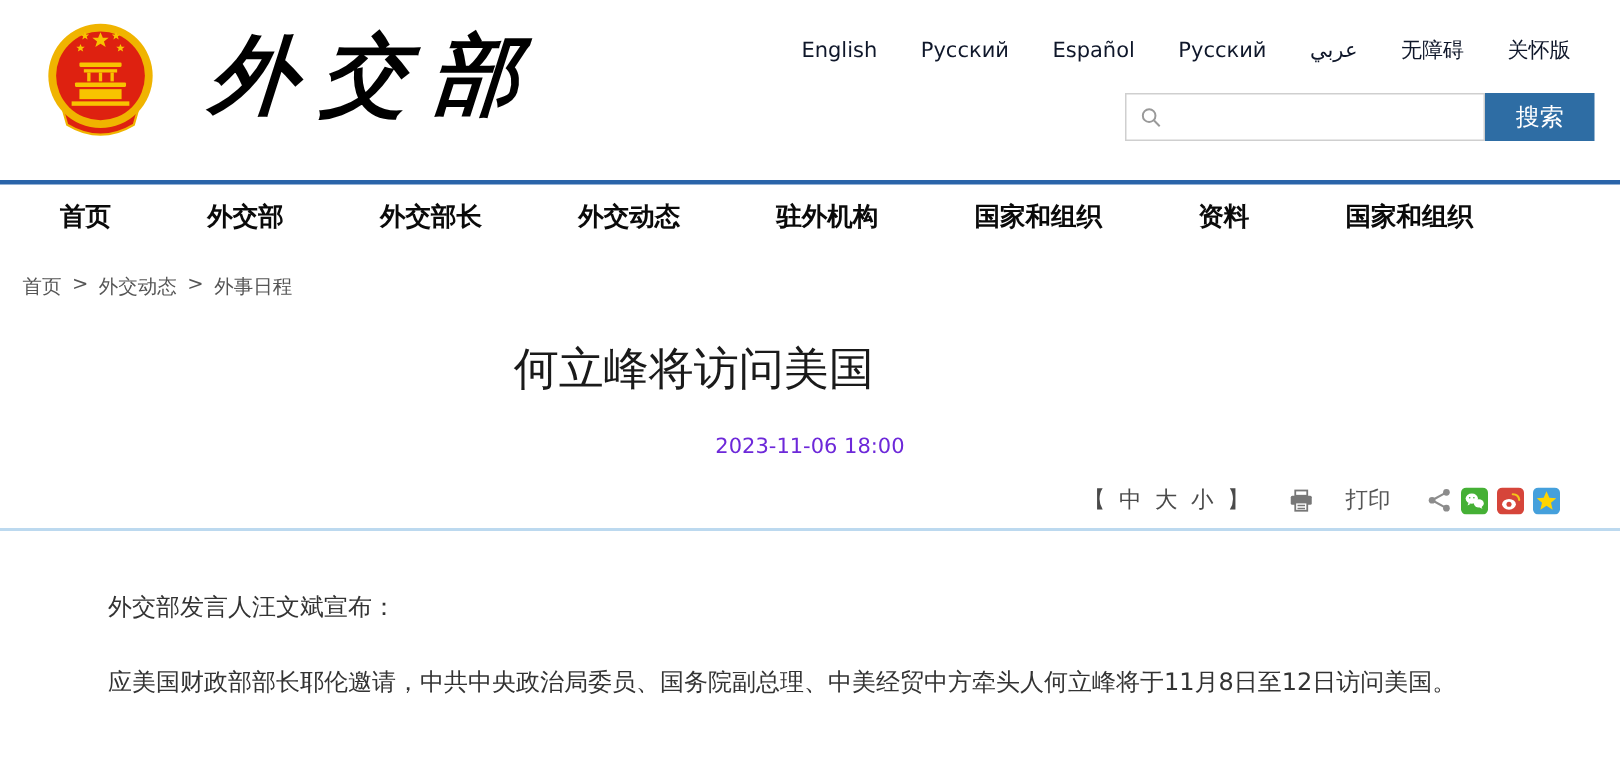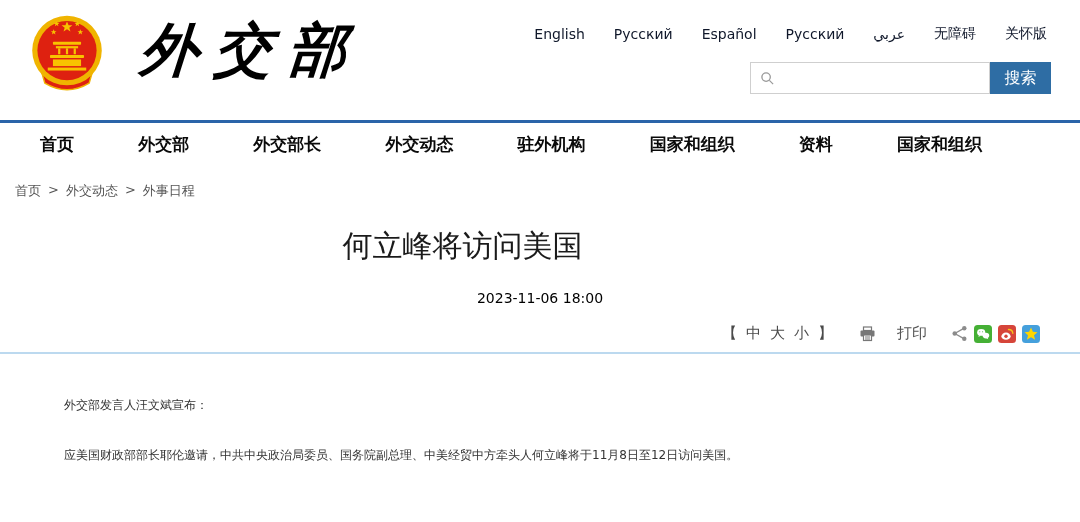--- a/index.html
+++ b/index.html
@@ -8,47 +8,47 @@
   .page { position:relative; width:1080px; height:522px; background:#fff; overflow:hidden; margin:0 auto; }
 
   
   .emblem { position:absolute; left:30px; top:11px; width:74px; height:88px; }
   .calligraphy { position:absolute; left:140px; top:12px; font-size:58px; font-weight:900; font-style:italic; letter-spacing:16px; color:#000; transform:skewX(-4deg); white-space:nowrap; }
   .lang-row { position:absolute; top:25px; right:33px; display:flex; align-items:center; gap:29px; font-size:14px; color:#333; }
   .lang-row a { color:#0f172a; text-decoration:none; cursor:pointer; }
   .search-row { position:absolute; top:62px; left:750px; display:flex; }
   .search-box { width:240px; height:32px; border:1px solid #cfcfcf; background:#fff; display:flex; align-items:center; padding-left:9px; }
   .search-box input { border:none; outline:none; flex:1; height:28px; font-size:14px; background:transparent; }
-  .search-btn { width:61px; height:32px; background:#2e6da4; color:#fff; border:none; font-size:16px; cursor:pointer; }
+  .search-btn { width:73px; height:32px; background:#2e6da4; color:#fff; border:none; font-size:16px; cursor:pointer; }
 
   .header-line { position:absolute; top:120px; left:0; width:1080px; height:3px; background:#2a64a9; }
 
   
   .nav { position:absolute; top:123px; left:0; width:1080px; height:42px; display:flex; align-items:center; justify-content:space-between; padding:0 98px 0 40px; }
   .nav a { font-size:17px; font-weight:bold; color:#0a0a0a; text-decoration:none; cursor:pointer; white-space:nowrap; }
 
   
   .breadcrumb { position:absolute; top:182px; left:15px; display:flex; gap:7px; font-size:13px; color:#555; }
   .breadcrumb a { color:#555; text-decoration:none; cursor:pointer; }
   .breadcrumb .sep { color:#555; }
 
   
   .title { position:absolute; top:226px; left:0; width:925px; text-align:center; font-size:30px; font-weight:500; color:#1a1a1a; }
-  .date { position:absolute; top:290px; left:0; width:1080px; text-align:center; font-size:14px; color:#000000; }
+  .date { position:absolute; top:290px; left:0; width:1080px; text-align:center; font-size:14px; color:#6d28d9; }
 
   .toolbar { position:absolute; top:324px; right:40px; display:flex; align-items:center; font-size:15px; color:#4a4a4a; }
   .fontsize { display:flex; align-items:center; gap:9px; }
   .fontsize a { color:#4a4a4a; text-decoration:none; cursor:pointer; }
   .printgrp { display:flex; align-items:center; gap:21px; margin-left:26px; cursor:pointer; color:#555; }
   .sharegrp { display:flex; align-items:center; gap:6px; margin-left:24px; }
   .sharegrp .sicon { display:inline-flex; cursor:pointer; }
 
   .divider { position:absolute; top:352px; left:0; width:1080px; height:2px; background:#bcd9ef; }
 
-  .body-text p { position:absolute; left:40px; width:1000px; text-indent:2em; font-size:12px; color:#333; line-height:22px; }
+  .body-text p { position:absolute; left:40px; width:1000px; text-indent:2em; font-size:16px; color:#333; line-height:22px; }
   .p1 { top:394px; }
   .p2 { top:444px; }
 </style>
 </head>
 <body>
 
 <div class="page">
 
   <header>
     <svg class="emblem" viewBox="0 0 100 112" aria-hidden="true">

